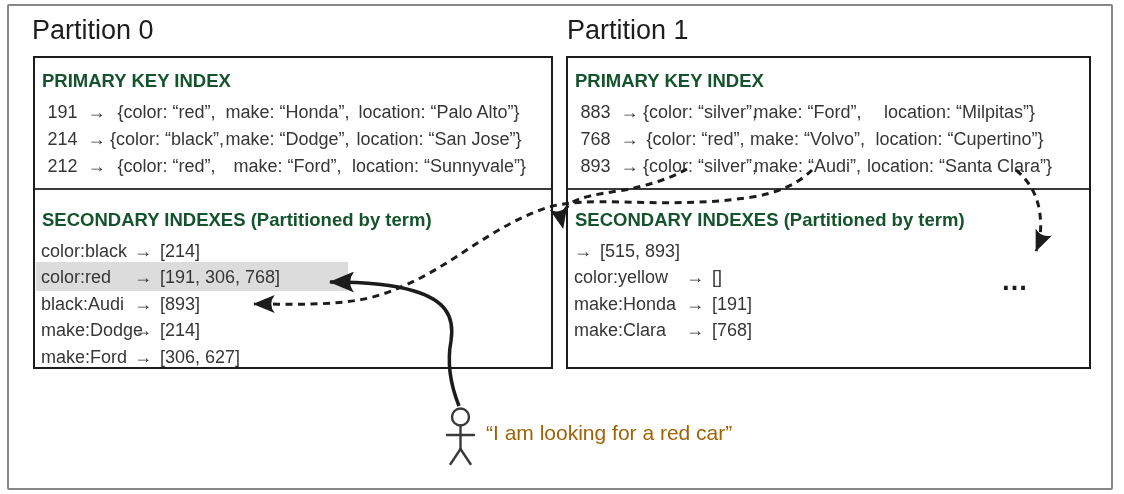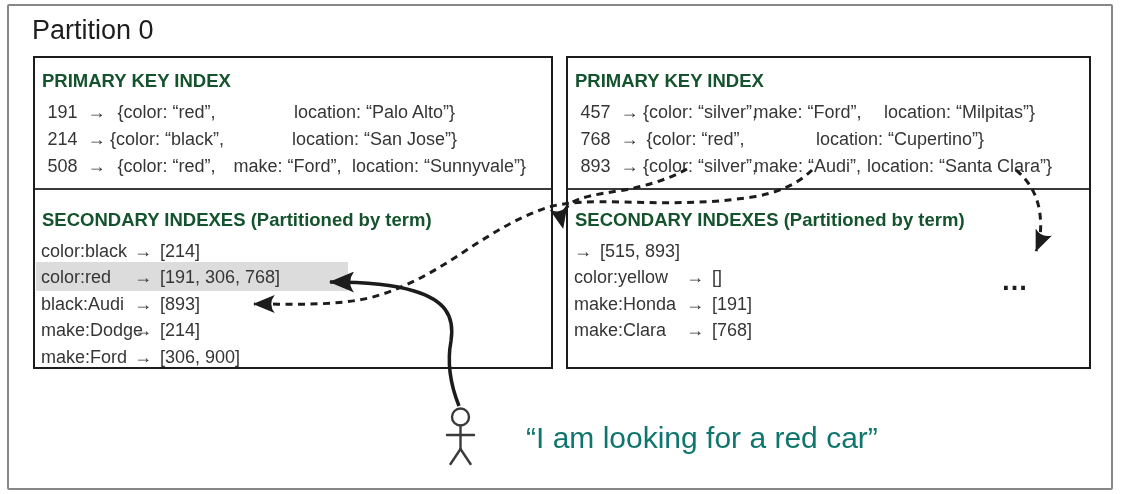--- a/index.html
+++ b/index.html
@@ -56,23 +56,22 @@
   .s-arr { width:26px; }
   .hl-band {
     position:absolute; left:1px; top:204px; width:312px; height:29px;
     background:#dcdcdc; z-index:0;
   }
   .arrow-layer {
     position:absolute; left:0; top:0; width:1124px; height:494px;
     z-index:5; pointer-events:none;
   }
   .speech {
-    position:absolute; left:486px; top:421px; font-size:30px; color:#0f766e;
+    position:absolute; left:486px; top:421px; font-size:21px; color:#a16207;
     white-space:nowrap;
-    margin-left:40px;
   }
   .more-dots {
     position:absolute; left:1001px; top:268px; font-size:27px; font-weight:bold;
     color:#1c1c1c; letter-spacing:2px; line-height:27px;
   }
 </style>
 </head>
 <body>
 
 <div class="canvas">
@@ -84,30 +83,32 @@
   <div class="pbox p0" id="p0-box">
     <div class="hl-band"></div>
 
     <div class="idx-header pki-header">PRIMARY KEY INDEX</div>
 
     <div class="precords">
       <div class="prow">
         <span class="c-id">191</span>
         <span class="c-arr">→</span>
         <span class="c-color">{color: “red”,</span>
+        <span class="c-make">make: “Honda”,</span>
         <span class="c-loc">location: “Palo Alto”}</span>
       </div>
       <div class="prow">
         <span class="c-id">214</span>
         <span class="c-arr">→</span>
         <span class="c-color">{color: “black”,</span>
+        <span class="c-make">make: “Dodge”,</span>
         <span class="c-loc">location: “San Jose”}</span>
       </div>
       <div class="prow">
-        <span class="c-id">508</span>
+        <span class="c-id">212</span>
         <span class="c-arr">→</span>
         <span class="c-color">{color: “red”,</span>
         <span class="c-make">make: “Ford”,</span>
         <span class="c-loc">location: “Sunnyvale”}</span>
       </div>
     </div>
 
     <div class="divider"></div>
 
     <div class="idx-header sec-header">SECONDARY INDEXES (Partitioned by term)</div>
@@ -129,41 +130,43 @@
         <span class="s-val">[893]</span>
       </div>
       <div class="srow">
         <span class="s-term">make:Dodge</span>
         <span class="s-arr">→</span>
         <span class="s-val">[214]</span>
       </div>
       <div class="srow">
         <span class="s-term">make:Ford</span>
         <span class="s-arr">→</span>
-        <span class="s-val">[306, 900]</span>
+        <span class="s-val">[306, 627]</span>
       </div>
     </div>
   </div>
 
+  <div class="part-title" id="p1-title">Partition 1</div>
 
   <div class="pbox p1" id="p1-box">
     <div class="idx-header pki-header">PRIMARY KEY INDEX</div>
 
     <div class="precords">
       <div class="prow">
-        <span class="c-id">457</span>
+        <span class="c-id">883</span>
         <span class="c-arr">→</span>
         <span class="c-color">{color: “silver”,</span>
         <span class="c-make">make: “Ford”,</span>
         <span class="c-loc">location: “Milpitas”}</span>
       </div>
       <div class="prow">
         <span class="c-id">768</span>
         <span class="c-arr">→</span>
         <span class="c-color">{color: “red”,</span>
+        <span class="c-make">make: “Volvo”,</span>
         <span class="c-loc">location: “Cupertino”}</span>
       </div>
       <div class="prow">
         <span class="c-id">893</span>
         <span class="c-arr">→</span>
         <span class="c-color">{color: “silver”,</span>
         <span class="c-make">make: “Audi”,</span>
         <span class="c-loc">location: “Santa Clara”}</span>
       </div>
     </div>

